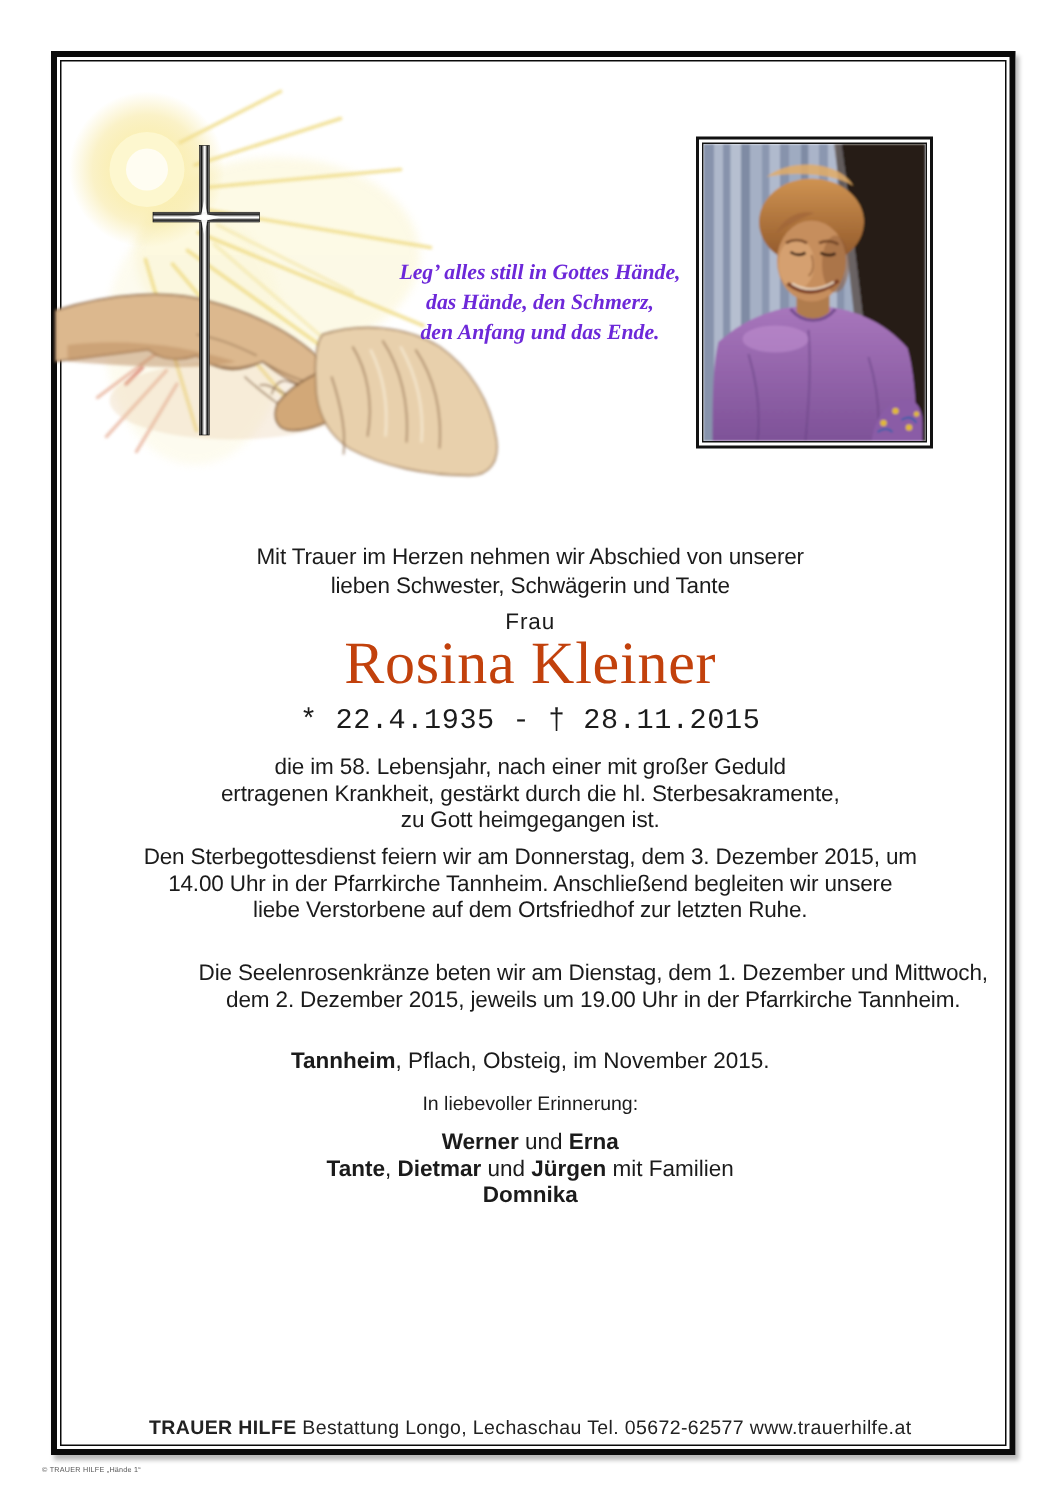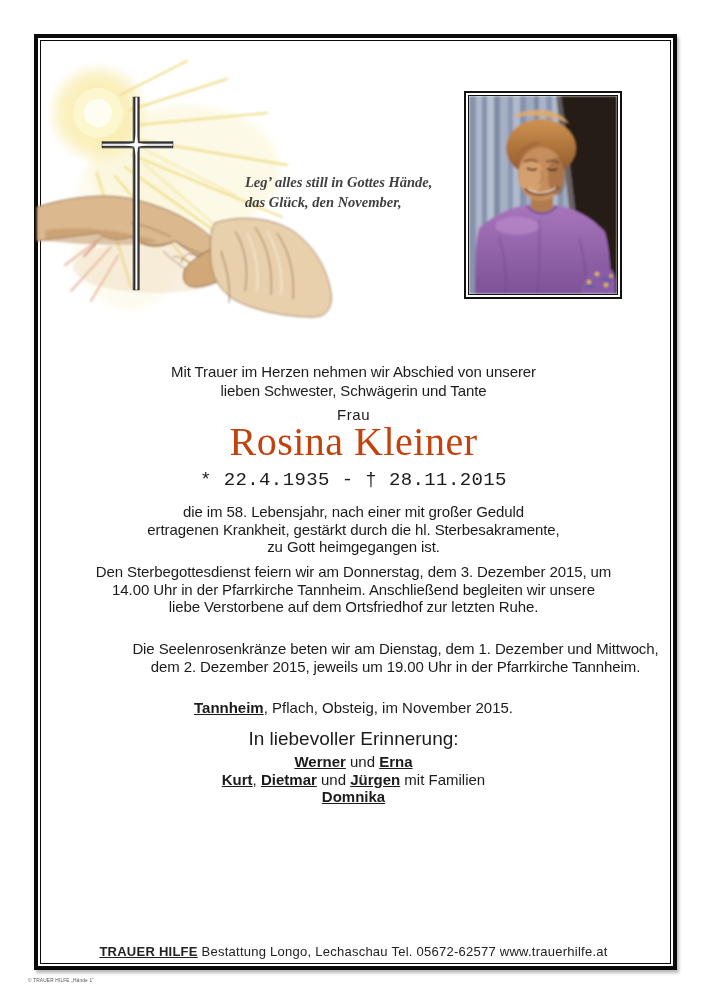--- a/index.html
+++ b/index.html
@@ -14,41 +14,41 @@
   }
   .frame-inner{position:absolute;inset:2px;border:1px solid #0a0a0a;}
   
   .illustration{position:absolute;left:35px;top:55px;width:300px;height:280px;}
   .photo-frame{
     position:absolute;left:464px;top:91px;border:2px solid #111;background:#fff;padding:2px;
   }
   .photo-inner{border:1px solid #111;width:148px;height:198px;overflow:hidden;font-size:0;}
   
   .verse{
-    position:absolute;left:245px;top:172px;width:230px;text-align:left;
+    position:absolute;left:245px;top:172px;width:230px;text-align:center;
     font-family:"Liberation Serif",serif;font-style:italic;font-weight:bold;
-    font-size:14.5px;line-height:20px;color:#404040;
+    font-size:14.5px;line-height:20px;color:#6d28d9;
   }
   
   .tc{position:absolute;left:40px;width:627px;text-align:center;}
   .intro{top:362px;font-size:15px;line-height:19px;letter-spacing:-0.1px;}
   .frau{top:406px;font-family:Liberation Sans, sans-serif;font-size:15px;letter-spacing:.6px;}
   .name{
     top:419px;font-family:"Liberation Serif",serif;font-size:40px;line-height:46px;
     letter-spacing:.5px;color:#c2410c;
   }
   .dates{top:469px;font-family:Liberation Mono, monospace;font-size:19px;letter-spacing:.4px;}
   .para{font-size:15px;line-height:17.5px;letter-spacing:-0.1px;}
   .passing{top:503px;}
   .service{top:563px;}
   .rosary{top:640px;padding-left:42px;}
   .place{top:699px;font-size:15px;}
-  .rem-head{top:728px;font-size:19px;}
+  .rem-head{top:728px;font-size:13px;}
   .rem-names{top:753px;font-size:15px;line-height:17.5px;text-align:center;}
-  .b{font-weight:bold;text-decoration:underline;}
+  .b{font-weight:bold;}
   
   .footer{top:944px;font-size:13px;letter-spacing:.25px;color:#222;}
   .copyright{
     position:absolute;left:28px;top:978px;font-size:6px;color:#555;
     transform:scale(.8);transform-origin:0 0;letter-spacing:.2px;
   }
 </style>
 </head>
 <body>
 
@@ -206,21 +206,22 @@
             <circle cx="142" cy="180" r="1.8" fill="#e0b83a"></circle>
           <path d="M116,192 Q122,188 126,192 M132,184 Q138,180 142,186" stroke="#3f5fa8" stroke-width="1.4" fill="none"></path>
         </g>
       </g>
     </svg>
   </div>
 </div>
 
 <div class="verse">
   <div>Leg’ alles still in Gottes Hände,</div>
-  <div>das Glück, den November,</div>
+  <div>das Hände, den Schmerz,</div>
+  <div>den Anfang und das Ende.</div>
 </div>
 
 <div class="tc intro">
   <div>Mit Trauer im Herzen nehmen wir Abschied von unserer</div>
   <div>lieben Schwester, Schwägerin und Tante</div>
 </div>
 
 <div class="tc frau">Frau</div>
 
 <div class="tc name">Rosina Kleiner</div>
@@ -243,19 +244,19 @@
   <div>Die Seelenrosenkränze beten wir am Dienstag, dem 1. Dezember und Mittwoch,</div>
   <div>dem 2. Dezember 2015, jeweils um 19.00 Uhr in der Pfarrkirche Tannheim.</div>
 </div>
 
 <div class="tc place"><span class="b">Tannheim</span><span>, Pflach, Obsteig, im November 2015.</span></div>
 
 <div class="tc rem-head">In liebevoller Erinnerung:</div>
 
 <div class="tc rem-names">
   <div><span class="b">Werner</span><span> und </span><span class="b">Erna</span></div>
-  <div><span class="b">Kurt</span><span>, </span><span class="b">Dietmar</span><span> und </span><span class="b">Jürgen</span><span> mit Familien</span></div>
+  <div><span class="b">Tante</span><span>, </span><span class="b">Dietmar</span><span> und </span><span class="b">Jürgen</span><span> mit Familien</span></div>
   <div class="b">Domnika</div>
 </div>
 
 <div class="tc footer"><span class="b">TRAUER HILFE</span><span> Bestattung Longo, Lechaschau Tel. 05672-62577 www.trauerhilfe.at</span></div>
 
 <div class="copyright">© TRAUER HILFE „Hände 1“</div>
 
 </body></html>

